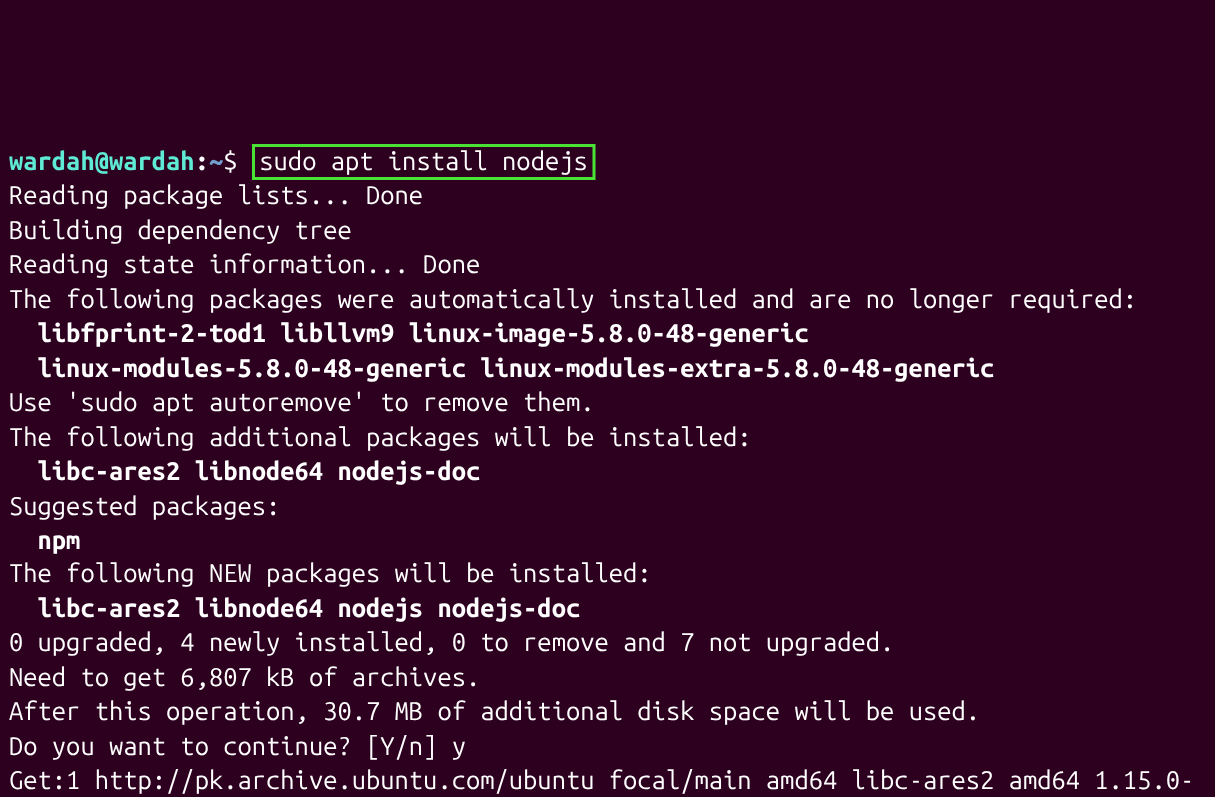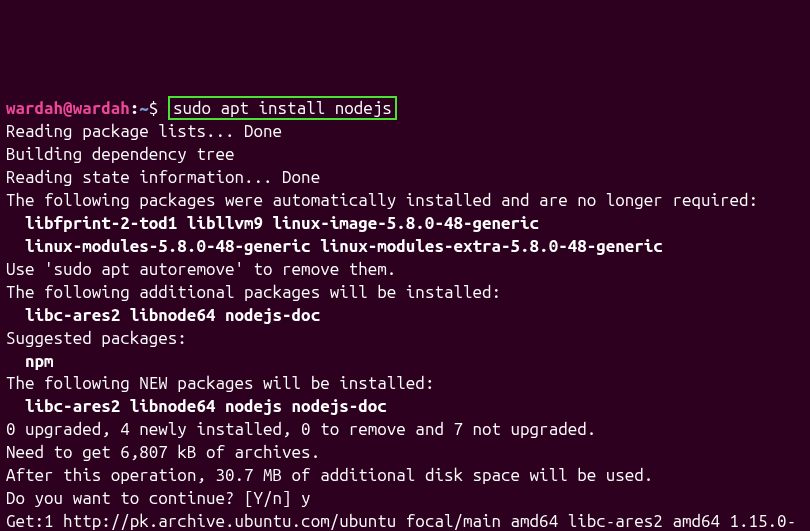--- a/index.html
+++ b/index.html
@@ -14,21 +14,21 @@
       line-height: 1.35;
       color: #ffffff;
       padding: 4px 6px;
       width: 810px;
       height: 531px;
       overflow: hidden;
       white-space: pre-wrap;
       word-break: break-all;
     }
     .prompt-user {
-      color: #ec4899;
+      color: #5eead4;
       font-weight: bold;
     }
     .prompt-colon {
       color: #ffffff;
       font-weight: bold;
     }
     .prompt-path {
       color: #729fcf;
       font-weight: bold;
     }

